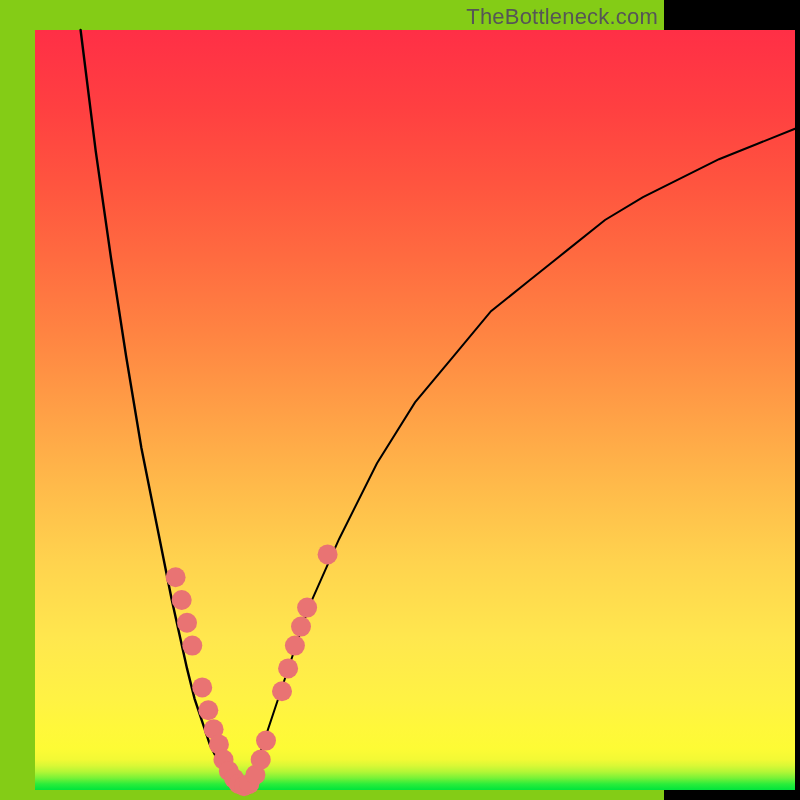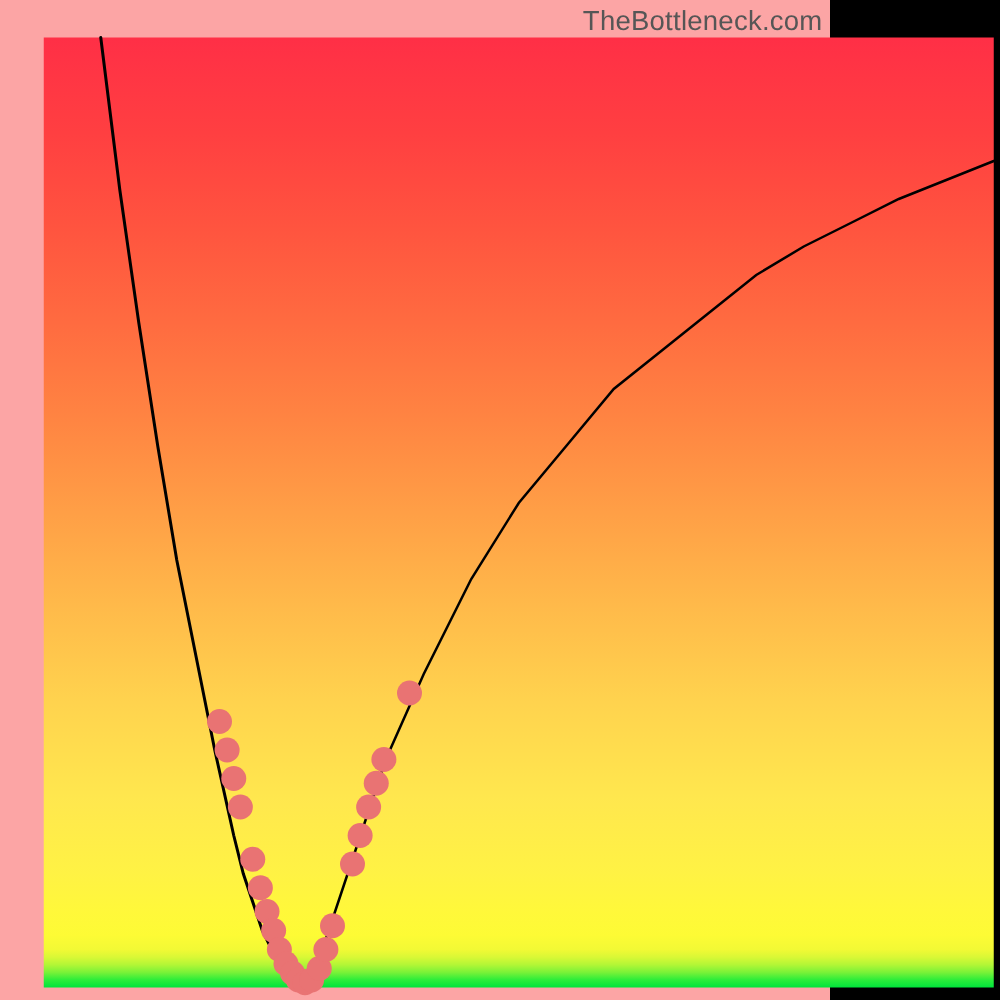--- a/index.html
+++ b/index.html
@@ -10,21 +10,21 @@
     background: #000;
     overflow: hidden;
     font-family: Arial, Helvetica, sans-serif;
   }
   .frame {
     position: absolute;
     left: 0;
     top: 0;
     width: 664px;
     height: 800px;
-    background: #fca5a5;
+    background: #84cc16;
   }
   .plot {
     position: absolute;
     left: 35px;
     top: 30px;
     width: 760px;
     height: 760px;
     
     background: linear-gradient(to top,
       #00e43c 0%,

